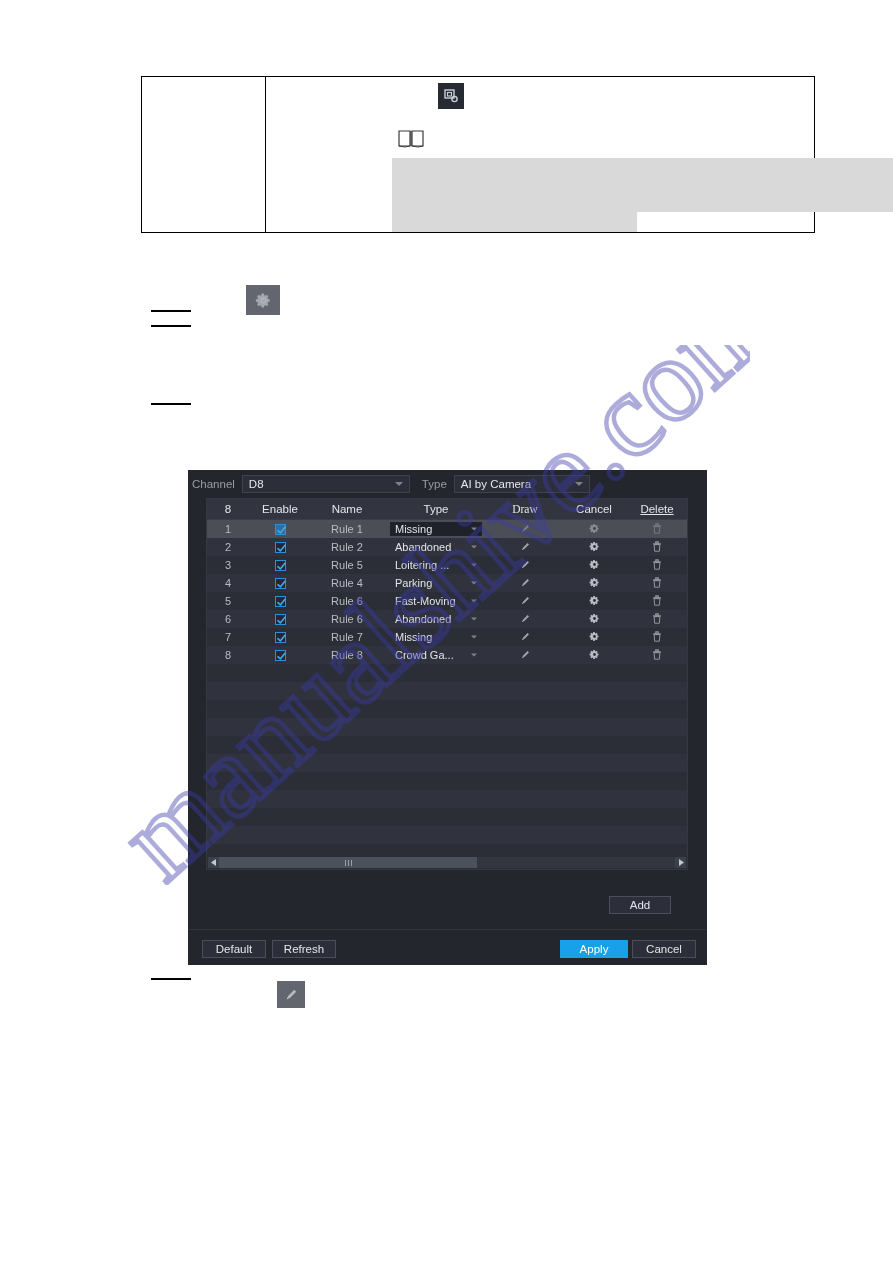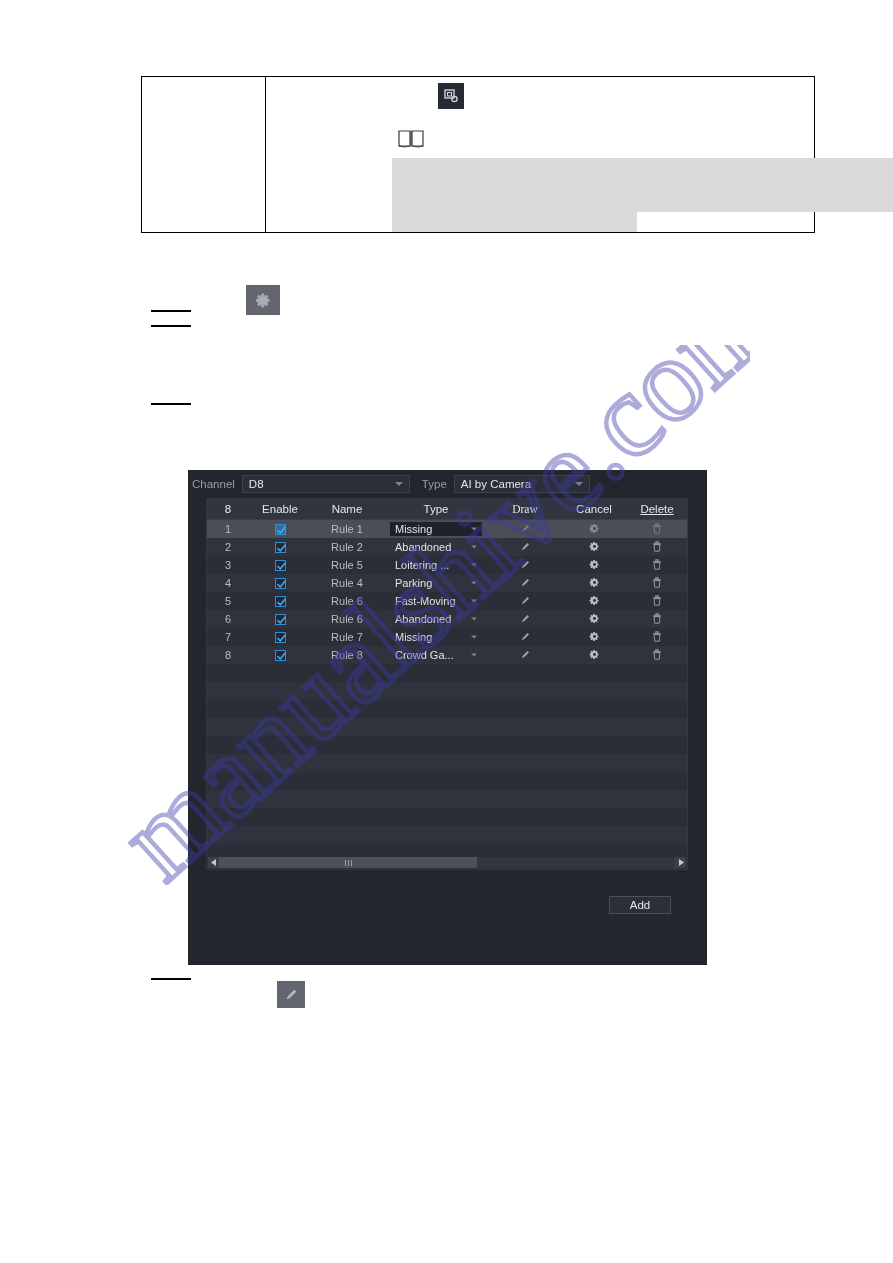--- a/index.html
+++ b/index.html
@@ -816,20 +816,26 @@
             <path d="M1 0 L1 7 L6 3.5 Z" fill="#c3c7cf"></path>
           </svg>
       </div>
     </div>
   </div>
 
   <div class="add-zone">
     <div class="btn btn-add">Add</div>
   </div>
 
+  <div class="dlg-footer">
+    <div class="btn btn-default">Default</div>
+    <div class="btn btn-refresh">Refresh</div>
+    <div class="btn btn-apply">Apply</div>
+    <div class="btn btn-cancel">Cancel</div>
+  </div>
 </div>
 
 <div class="watermark">
   <svg viewBox="0 0 660 540">
     <text x="0" y="0" fill="none"></text>
     <g transform="rotate(-42 330 270)" opacity="0.42">
       <text x="-40" y="300" font-family="'Liberation Serif', serif" font-size="118" fill="none" stroke="#3b3aa8" stroke-width="4.5">manualshive.com</text>
     </g>
   </svg>
 </div>

